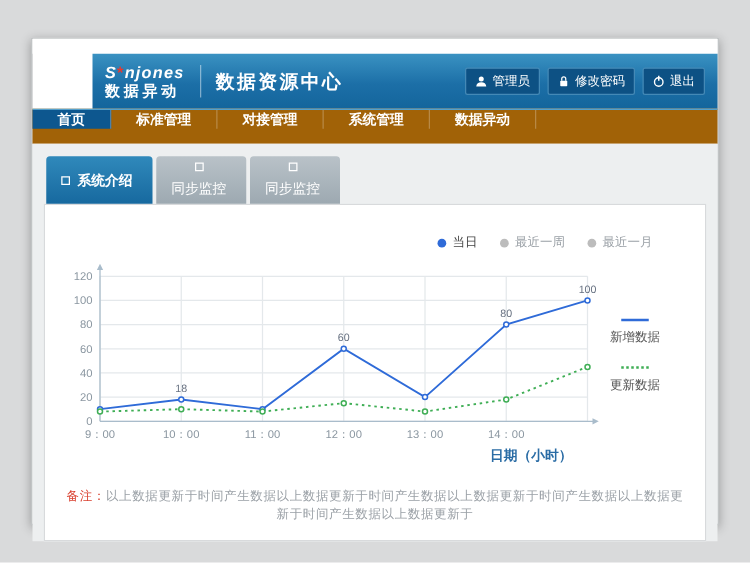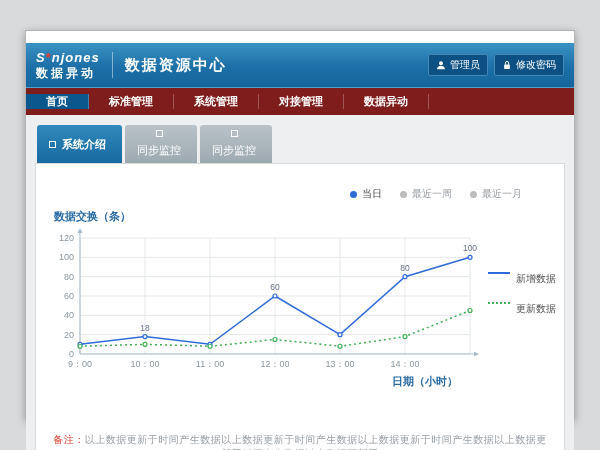--- a/index.html
+++ b/index.html
@@ -12,38 +12,39 @@
   .window{
     position:absolute;left:25px;top:30px;width:550px;height:390px;
     background:#fff;border:1px solid #b3b6b8;box-shadow:0 2px 8px rgba(0,0,0,.3);
     display:flex;flex-direction:column;box-sizing:border-box;
   }
   .window-top{height:12px;background:#fff;flex:0 0 auto;}
   
   .header{
     flex:0 0 auto;height:44px;display:flex;align-items:center;padding:0 10px;
     background:linear-gradient(180deg,#3a92c2 0%,#1c6fa7 55%,#14659c 100%);
+    margin-left:48px;
   }
   .logo{display:flex;flex-direction:column;line-height:1;color:#fff;}
   .logo-en{font-style:italic;font-weight:bold;font-size:13px;letter-spacing:1px;}
   .logo-mark{color:#e8392e;font-style:normal;font-weight:bold;}
   .logo-cn{font-weight:bold;font-size:12px;letter-spacing:3px;margin-top:3px;}
   .hdivider{width:1px;height:26px;background:rgba(255,255,255,.45);margin:0 12px;}
   .app-title{color:#fff;font-size:15px;font-weight:bold;letter-spacing:2px;}
   .actions{margin-left:auto;display:flex;gap:6px;}
   .action-btn{
     display:flex;align-items:center;gap:4px;cursor:pointer;
     background:#0d5184;border:1px solid #4489b6;border-radius:2px;
     color:#fff;font-size:10px;padding:3px 7px;white-space:nowrap;
   }
   .action-btn .icon{display:flex;align-items:center;}
   
   .nav{
-    flex:0 0 auto;height:27px;display:flex;align-items:center;
-    background:#7f1d1d;border-top:1px solid #54a0cc;
+    flex:0 0 auto;height:27px;display:flex;align-items:flex-start;
+    background:#a16207;border-top:1px solid #54a0cc;
   }
   .nav-item{
     color:#fff;font-size:11px;font-weight:bold;padding:0 20px;
     display:flex;align-items:center;cursor:pointer;
     border-right:1px solid rgba(255,255,255,.25);
   }
   .nav-item.active{background:#0d578f;}
   
   .content{flex:1;background:#edeff0;padding:10px 9px 0;box-sizing:border-box;}
   .tabs{display:flex;gap:3px;padding-left:2px;}
@@ -63,25 +64,25 @@
     font-size:10px;padding:3px 28px 8px 0;
   }
   .filter{display:flex;align-items:center;gap:5px;cursor:pointer;color:#9aa0a6;}
   .filter .dot{width:7px;height:7px;border-radius:50%;background:#bcbcbc;}
   .filter.active{color:#444;}
   .filter.active .dot{background:#2f6bd8;}
   .ylabel{color:#2a6ca5;font-size:11px;font-weight:bold;margin:0 0 2px 4px;}
   .chart-row{display:flex;align-items:flex-start;}
   #chart-svg{flex:0 0 auto;display:block;}
   .legend{display:flex;flex-direction:column;gap:16px;padding-top:46px;padding-left:8px;}
-  .legend-item{display:flex;gap:6px;font-size:10px;color:#555;cursor:pointer;white-space:nowrap;}
+  .legend-item{display:flex;align-items:center;gap:6px;font-size:10px;color:#555;cursor:pointer;white-space:nowrap;flex-direction:column;}
   .line-sample{width:22px;height:0;border-top:2px solid #2f6bd8;}
   .line-sample.dotted{border-top-style:dotted;border-top-color:#3fae55;}
   .xlabel{text-align:right;padding-right:92px;color:#2a6ca5;font-size:11px;font-weight:bold;margin-top:-2px;}
-  .note{margin-top:44px;text-align:center;font-size:10px;color:#9aa0a6;letter-spacing:.5px;}
+  .note{margin-top:18px;text-align:center;font-size:10px;color:#9aa0a6;letter-spacing:.5px;}
   .note .note-label{color:#d9402f;}
 </style>
 </head>
 <body>
 
 <div class="stage">
   <div class="window">
     <div class="window-top"></div>
 
     <div class="header">
@@ -103,28 +104,37 @@
         </div>
         <div class="action-btn">
           <span class="icon">
             <svg width="10" height="10" viewBox="0 0 10 10">
                 <path d="M3.4 4.6V3a1.6 1.6 0 0 1 3.2 0v1.6" fill="none" stroke="#fff" stroke-width="1"></path>
                 <rect x="2.2" y="4.6" width="5.6" height="4.4" rx="0.6" fill="#fff"></rect>
               </svg>
           </span>
           <span>修改密码</span>
         </div>
+        <div class="action-btn">
+          <span class="icon">
+            <svg width="10" height="10" viewBox="0 0 10 10">
+                <circle cx="5" cy="5.6" r="3.4" fill="none" stroke="#fff" stroke-width="1.1"></circle>
+                <line x1="5" y1="0.6" x2="5" y2="4.6" stroke="#fff" stroke-width="1.2"></line>
+              </svg>
+          </span>
+          <span>退出</span>
+        </div>
       </div>
     </div>
 
     <div class="nav">
       <div class="nav-item active">首页</div>
       <div class="nav-item">标准管理</div>
+      <div class="nav-item">对接管理</div>
       <div class="nav-item">系统管理</div>
-      <div class="nav-item">对接管理</div>
       <div class="nav-item">数据异动</div>
     </div>
 
     <div class="content">
       <div class="tabs">
         <div class="tab active">
           <span class="tab-icon"></span>
           <span>系统介绍</span>
         </div>
         <div class="tab inactive">
@@ -146,21 +156,20 @@
           <div class="filter">
             <span class="dot"></span>
             <span>最近一周</span>
           </div>
           <div class="filter">
             <span class="dot"></span>
             <span>最近一月</span>
           </div>
         </div>
 
-        <div class="ylabel">数据交换（条）</div>
 
         <div class="chart-row">
           <svg id="chart-svg" width="430" height="150">
               <line x1="30" y1="12" x2="30" y2="128" stroke="#e4e8eb" stroke-width="1"></line>
               <line x1="95" y1="12" x2="95" y2="128" stroke="#e4e8eb" stroke-width="1"></line>
               <line x1="160" y1="12" x2="160" y2="128" stroke="#e4e8eb" stroke-width="1"></line>
               <line x1="225" y1="12" x2="225" y2="128" stroke="#e4e8eb" stroke-width="1"></line>
               <line x1="290" y1="12" x2="290" y2="128" stroke="#e4e8eb" stroke-width="1"></line>
               <line x1="355" y1="12" x2="355" y2="128" stroke="#e4e8eb" stroke-width="1"></line>
               <line x1="420" y1="12" x2="420" y2="128" stroke="#e4e8eb" stroke-width="1"></line>

